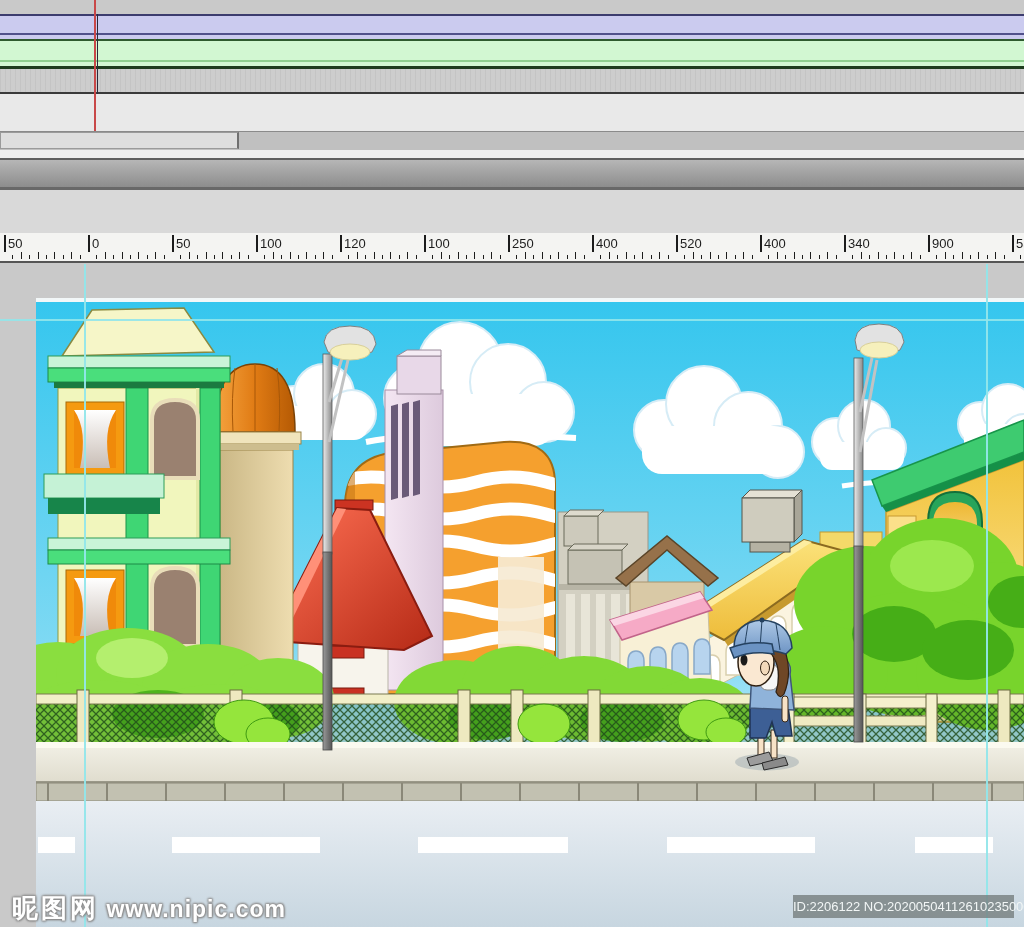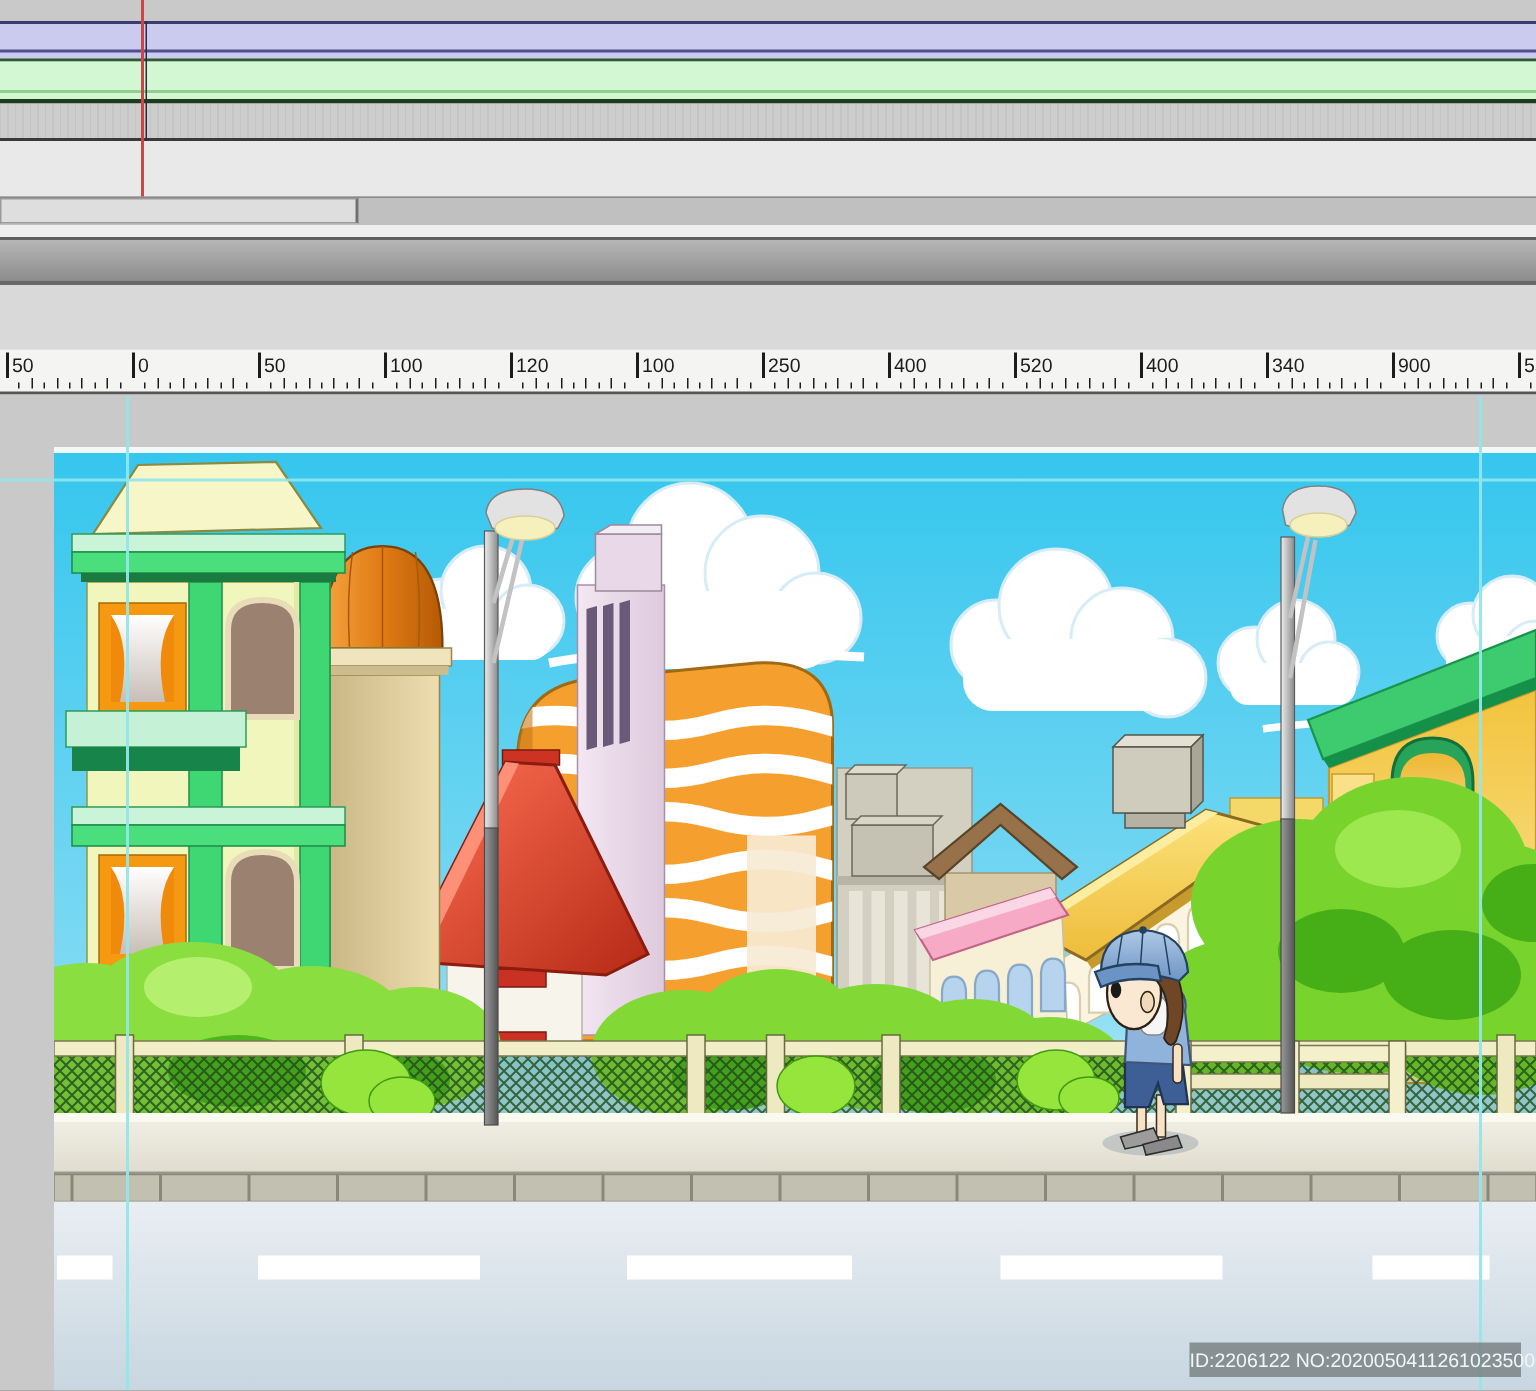--- a/index.html
+++ b/index.html
@@ -600,15 +600,19 @@
       <path d="M726,318 L724,346 M712,322 Q710,334 708,348 M740,322 Q742,334 744,348" stroke="#24415f" stroke-width="1" fill="none"></path>
       <path d="M694,346 Q714,338 736,342 L738,352 Q716,348 698,356 Z" fill="#6b93c3" stroke="#24415f" stroke-width="1.5"></path>
       <circle cx="726" cy="318" r="2.5" fill="#24415f"></circle>
     </g>
   </svg>
 
   <div class="abs hguide"></div>
   <div class="abs vguide" style="left:84px;"></div>
   <div class="abs vguide" style="left:986px;"></div>
 
+  <div class="abs wm">
+    <span class="site">昵图网</span>
+    <span>www.nipic.com</span>
+  </div>
   <div class="abs idbadge">ID:2206122 NO:20200504112610235000</div>
 
 </div>
 
 </body></html>

